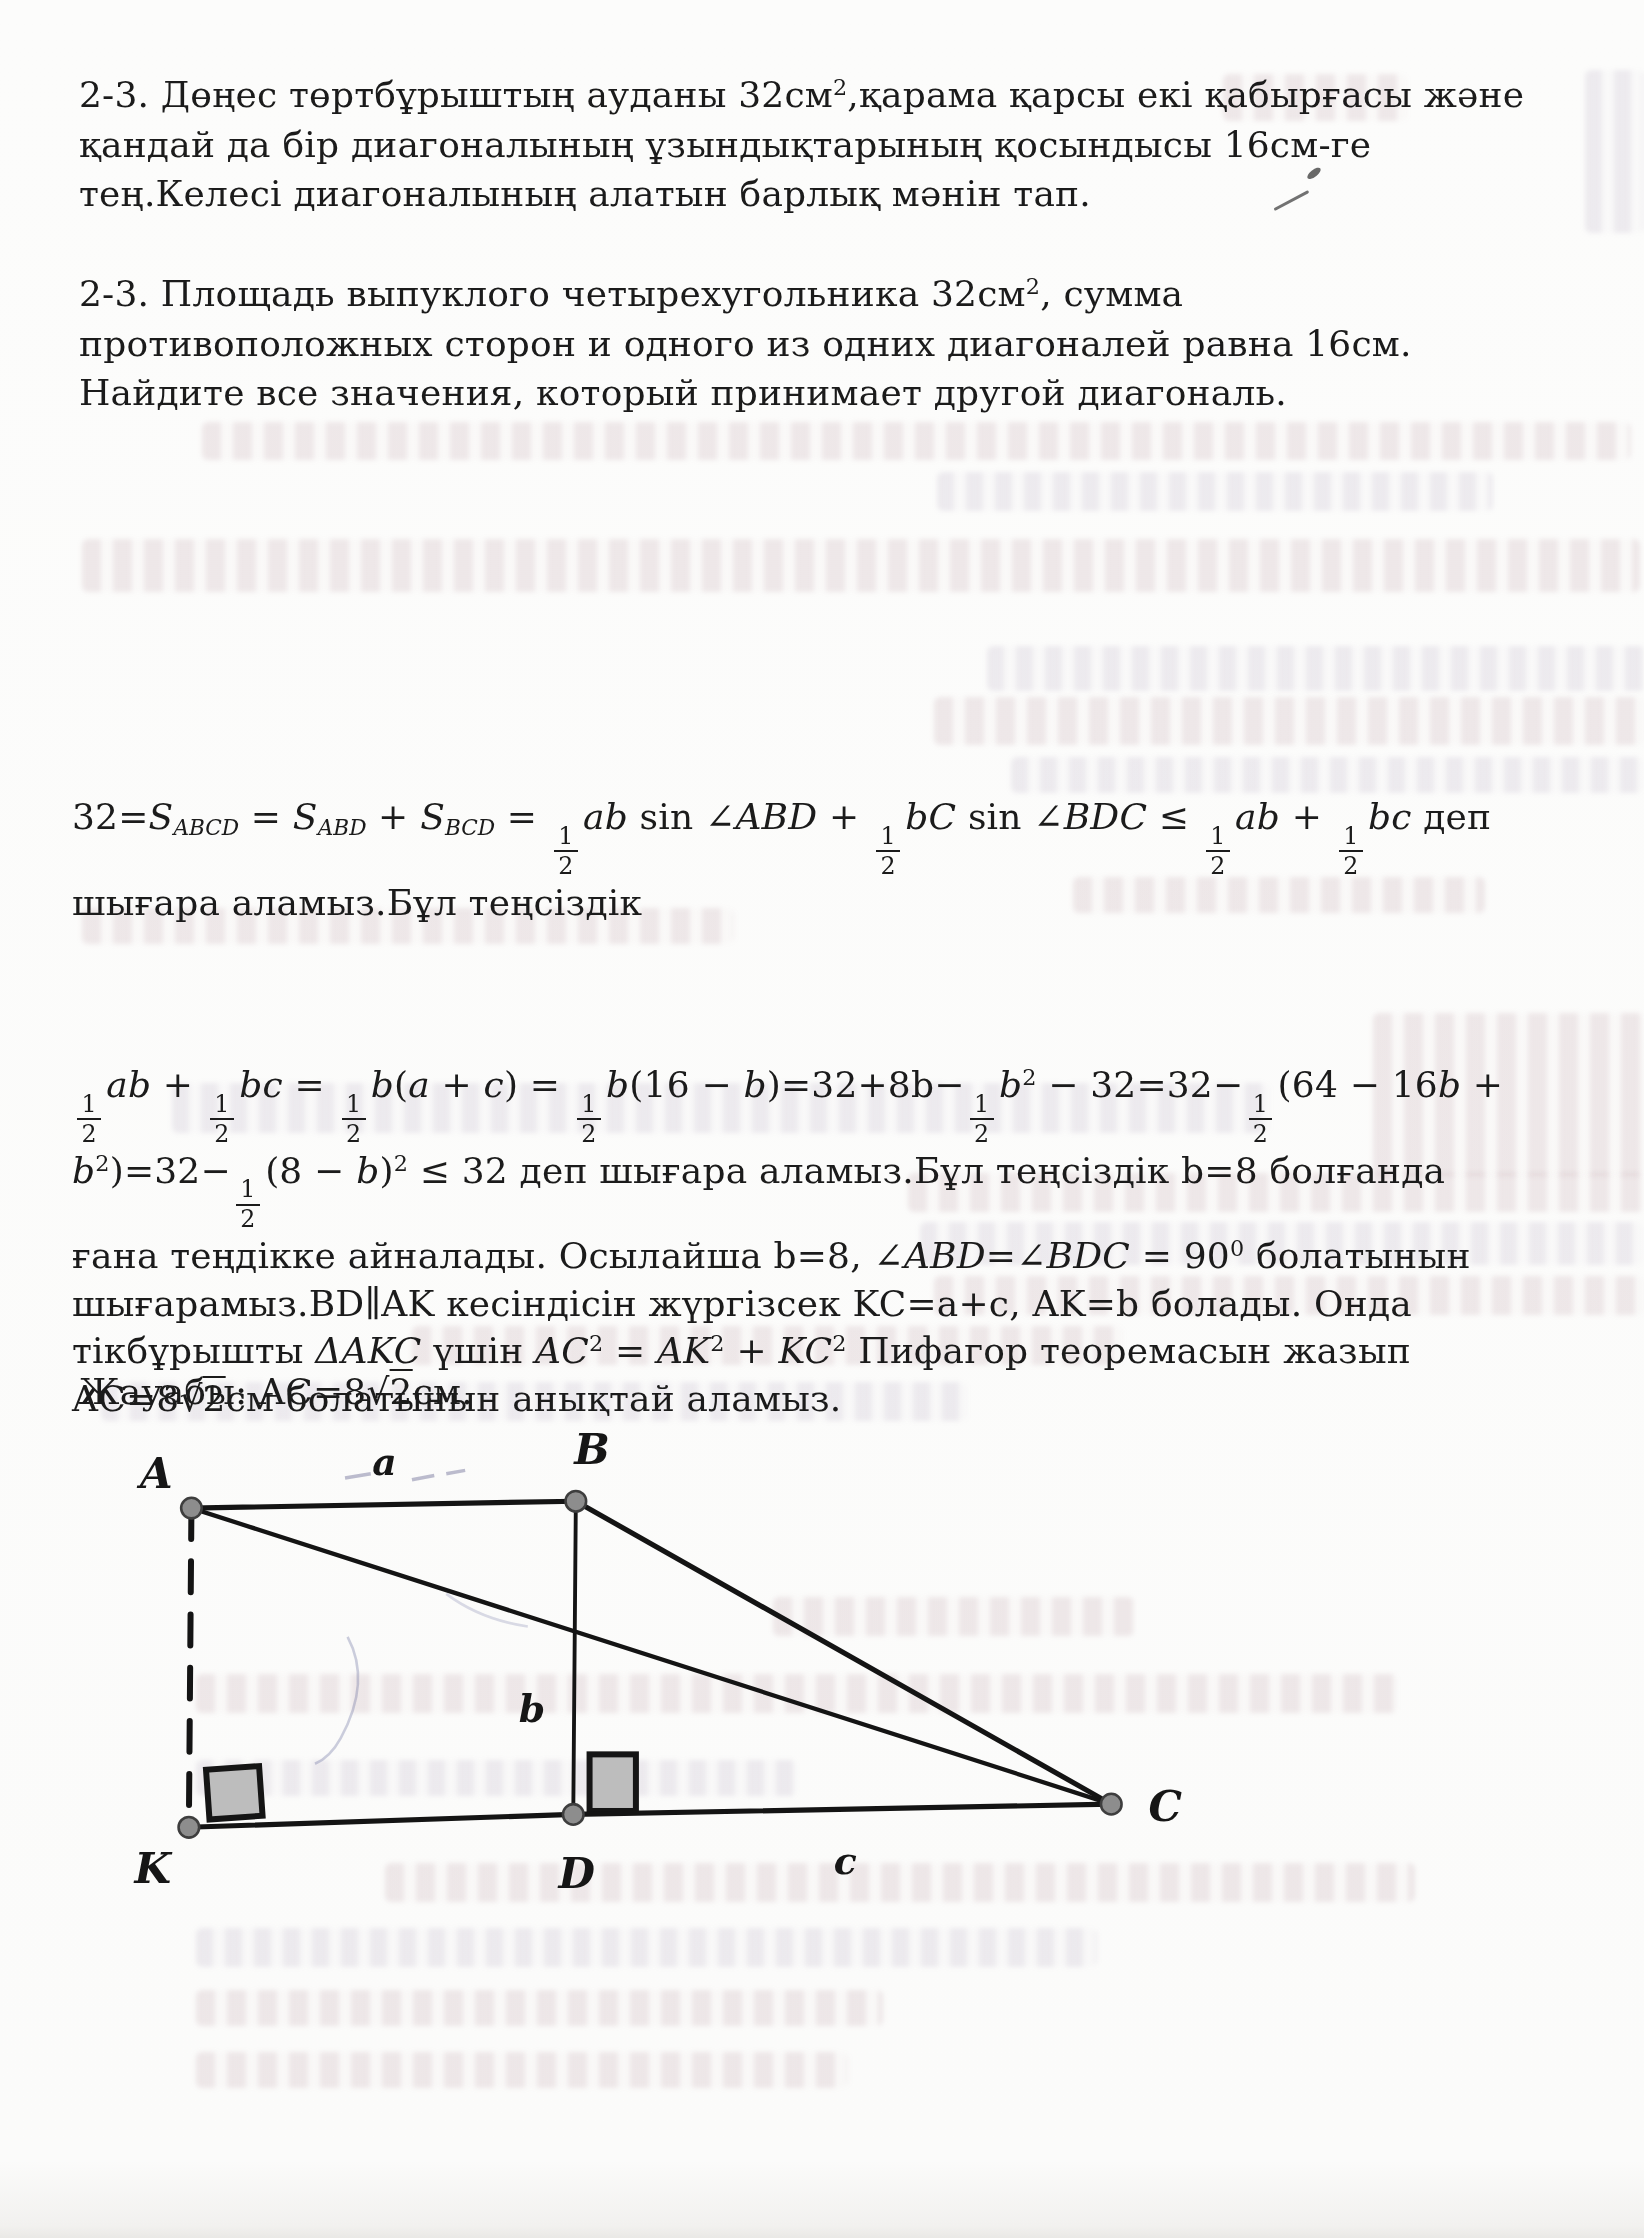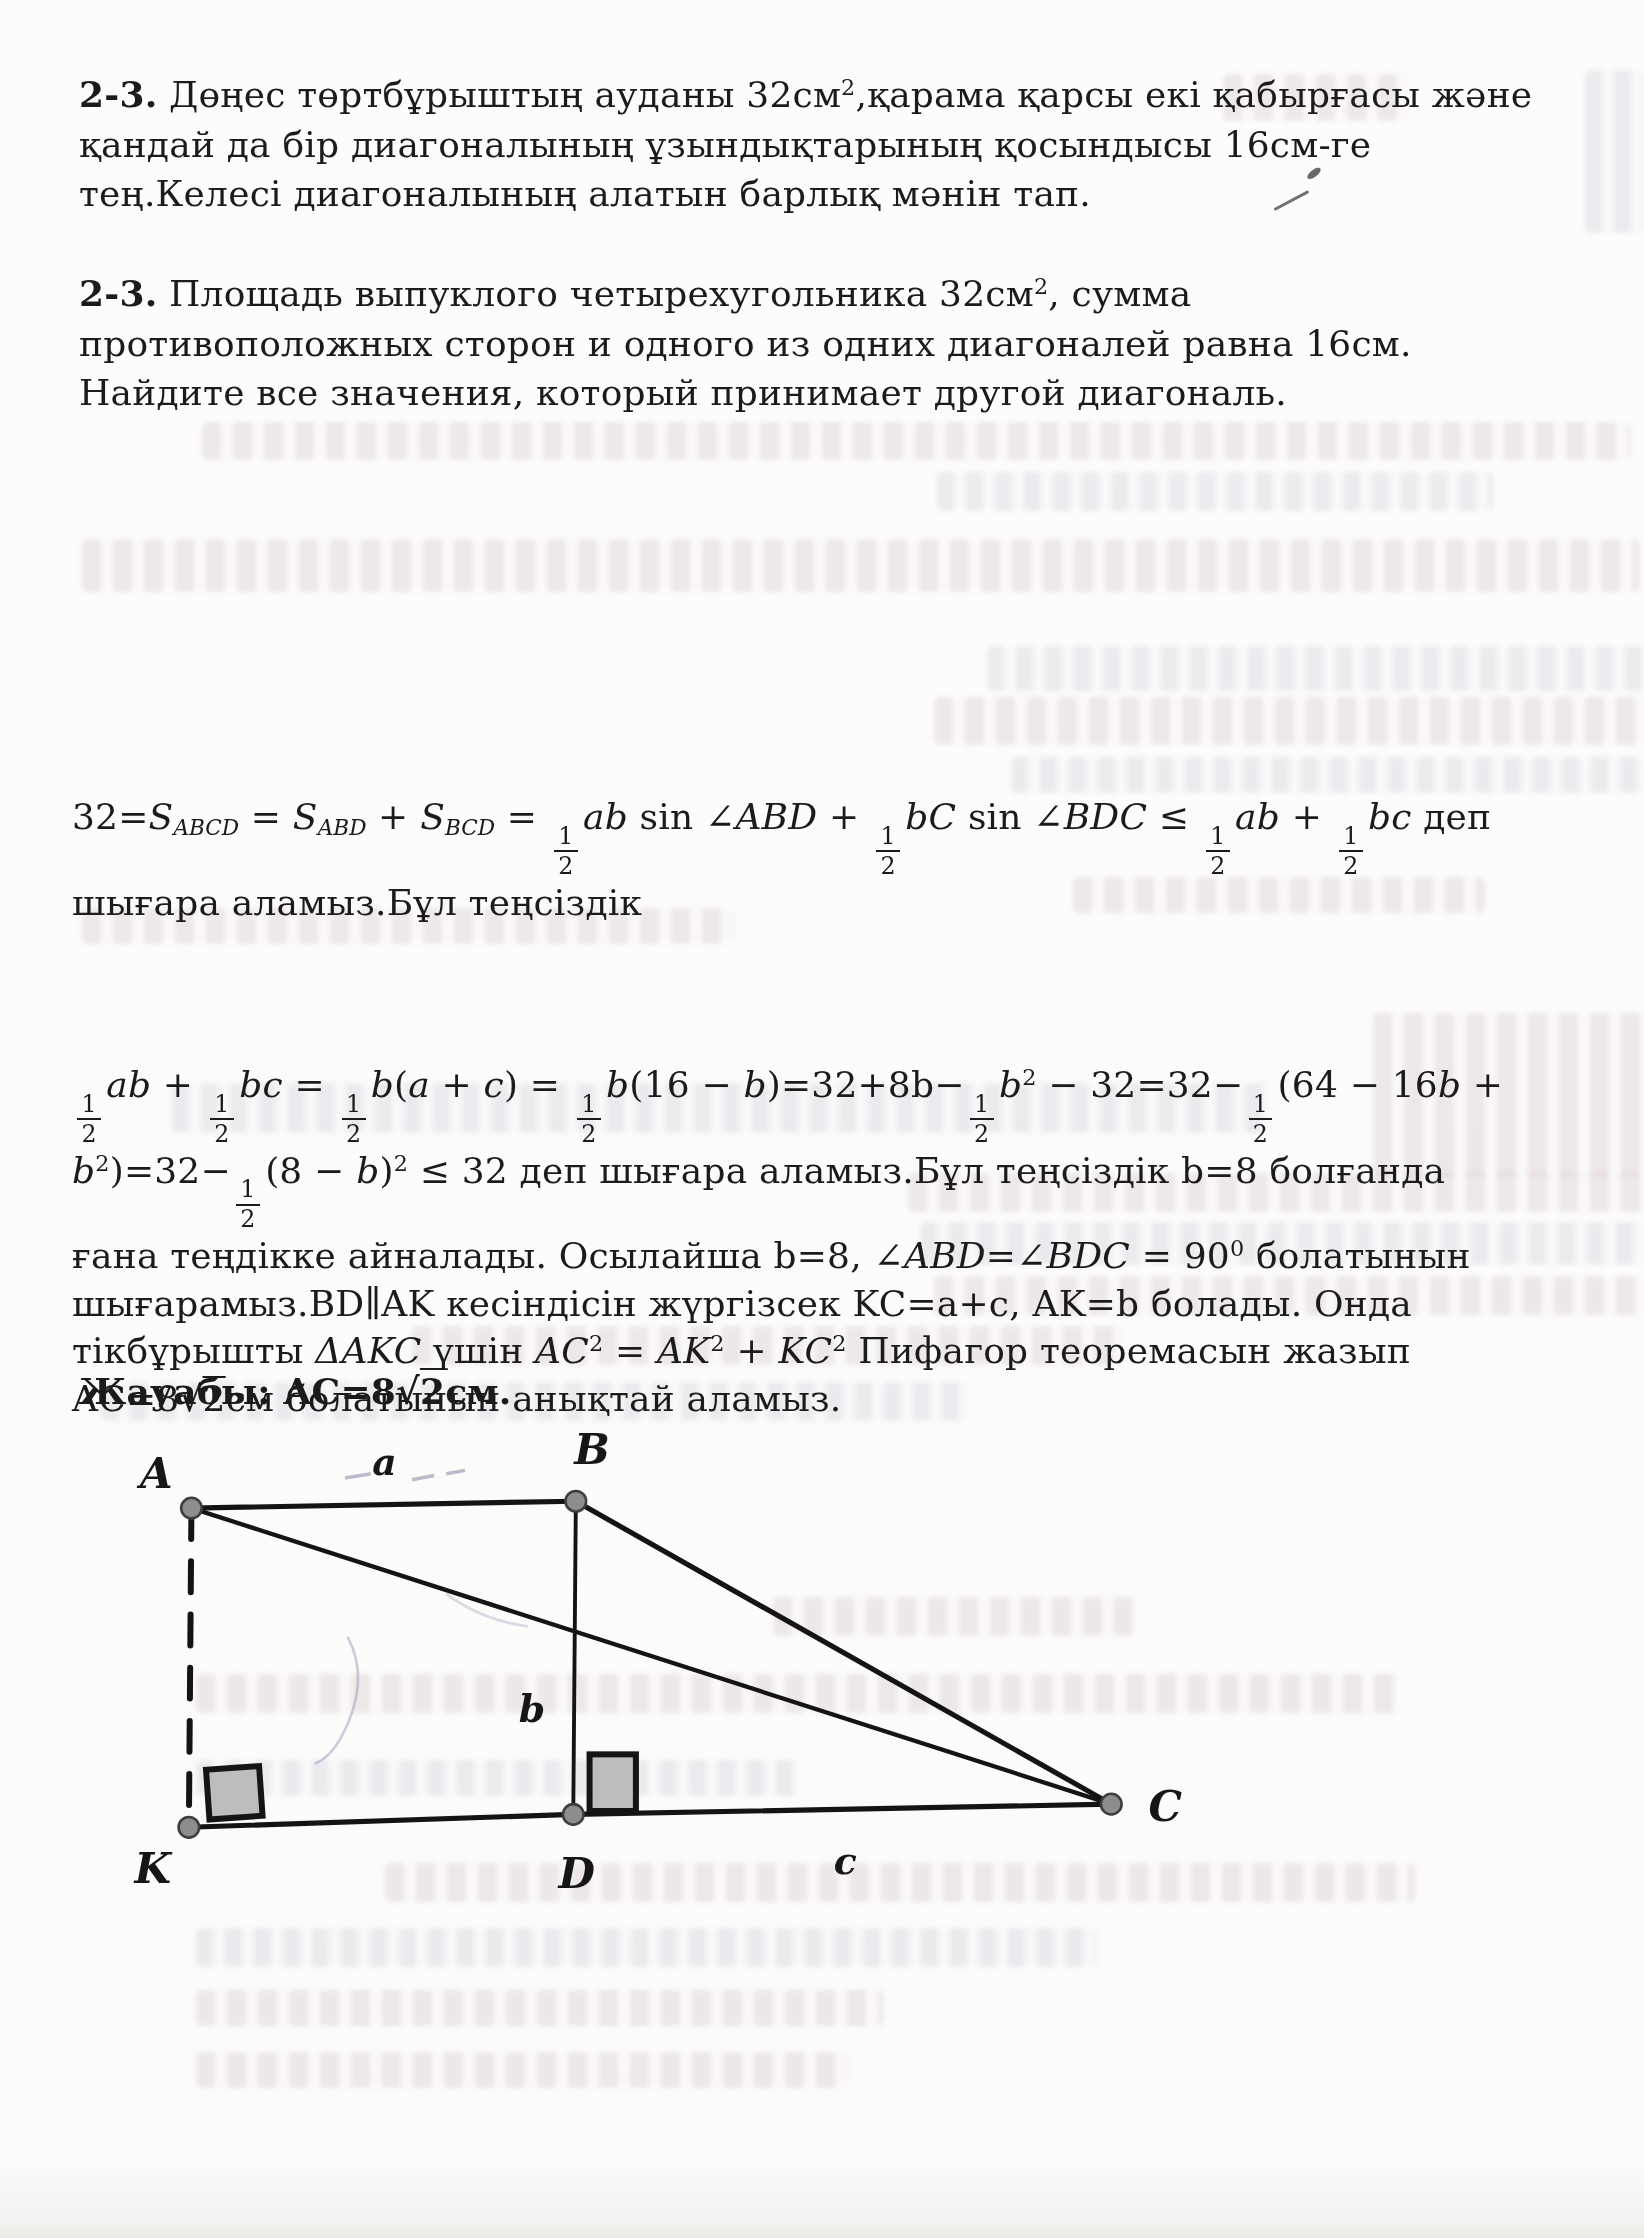--- a/index.html
+++ b/index.html
@@ -10,21 +10,21 @@
   }
   .page{
     position:absolute;inset:0;
     background:linear-gradient(180deg,#fcfcfb 0%,#fbfbfa 96.5%,#f2f1ef 99.4%,#e9e8e5 100%);
   }
   .para{
     position:absolute;left:79px;width:1459px;
     font-size:36px;line-height:1.38;letter-spacing:0.2px;
   }
   .math{line-height:1.32}
-  .bd{font-weight:bold}
+  .bd{font-weight:normal}
   .it{font-style:italic}
   sub{font-size:.60em;font-style:inherit;vertical-align:-.3em;letter-spacing:0}
   sup{font-size:.62em;vertical-align:.55em}
   .frac{
     display:inline-flex;flex-direction:column;text-align:center;
     vertical-align:-.62em;line-height:1.04;font-size:.66em;margin:0 5.2px;
   }
   .frac .num{border-bottom:2.6px solid #1b1b1b;padding:0 4.3px 1.7px}
   .frac .den{padding-top:1.7px}
   .over{text-decoration:overline;text-decoration-thickness:2.1px}

